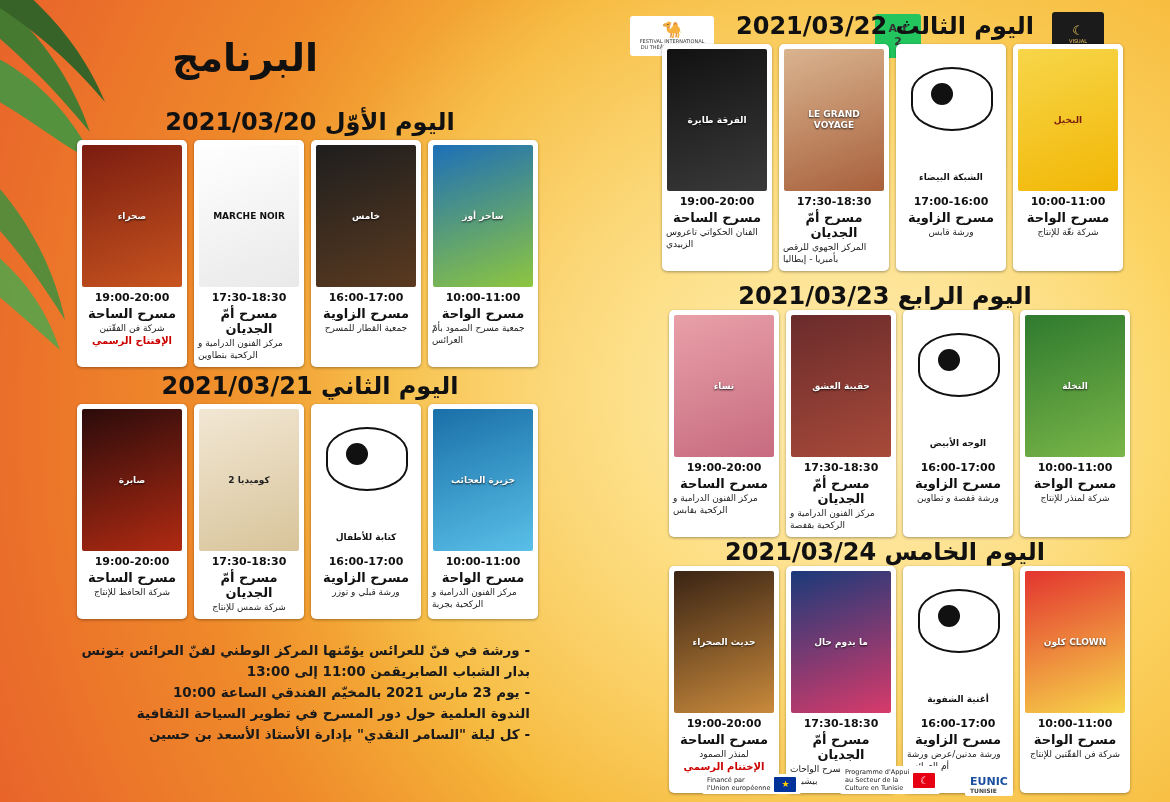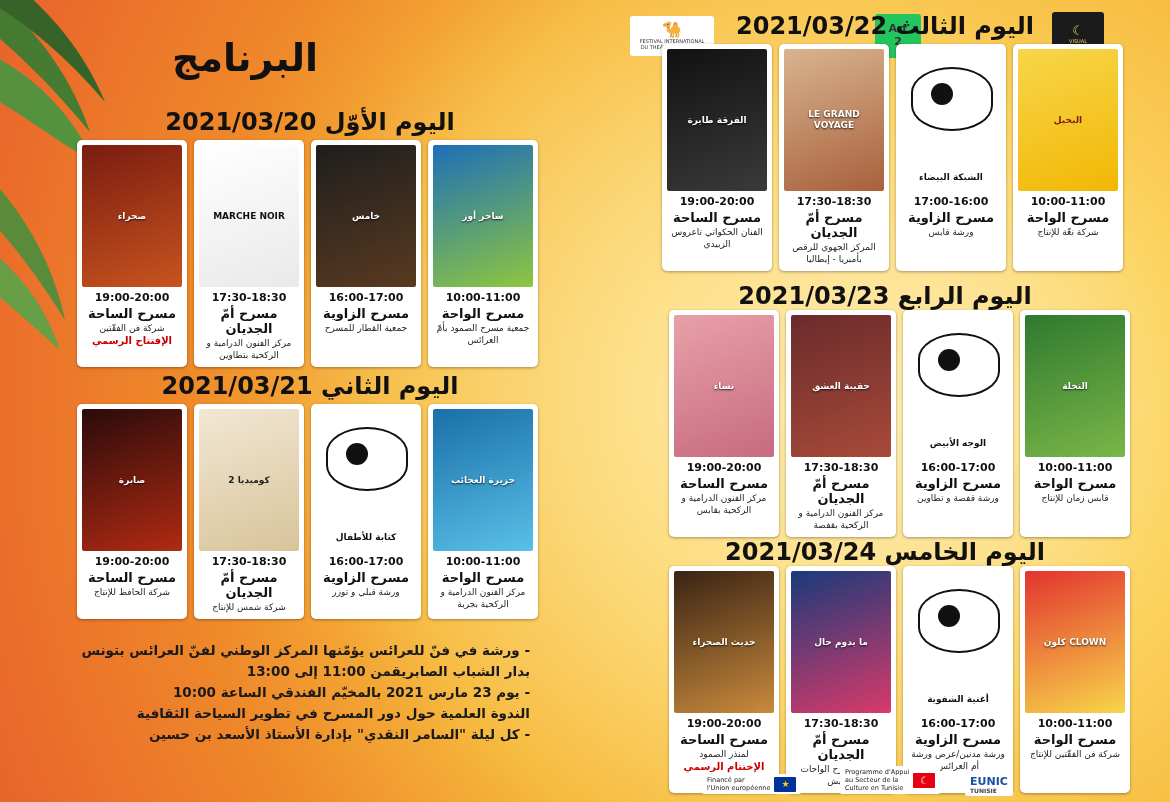--- a/index.html
+++ b/index.html
@@ -50,21 +50,21 @@
     display:flex; flex-direction:column; align-items:center;
   }
   .poster { width:100px; height:142px; border-radius:2px; overflow:hidden;
             position:relative; background:#222; }
   .poster .ptxt { position:absolute; inset:0; display:flex; flex-direction:column;
                   align-items:center; justify-content:center; color:#fff;
                   font-size:9px; font-weight:bold; text-align:center; padding:4px;
                   text-shadow:0 1px 2px rgba(0,0,0,.8); line-height:1.2;}
   .time { margin-top:4px; font-size:11px; font-weight:bold; color:#111; direction:ltr; }
   .venue { font-size:13px; font-weight:bold; color:#111; margin-top:2px; text-align:center; }
-  .troupe { font-size:9px; color:#222; text-align:center; line-height:1.35; margin-top:1px; }
+  .troupe { font-size:9px; color:#222; text-align:left; line-height:1.35; margin-top:1px; }
   .redline { font-size:10px; color:#c00; font-weight:bold; margin-top:1px; }
 
   
   .p-eyes { background:#fff; }
   .p-eyes::before { content:""; position:absolute; left:10px; top:18px; width:78px; height:60px;
     border:2px solid #111; border-radius:50%/40%; }
   .p-eyes::after { content:""; position:absolute; left:30px; top:34px; width:22px; height:22px;
     border-radius:50%; background:#111; }
 
   
@@ -280,21 +280,21 @@
       <div class="time">16:00-17:00</div>
       <div class="venue">مسرح الزاوية</div>
       <div class="troupe">ورشة قفصة و تطاوين</div>
     </div>
     <div class="card">
       <div class="poster" style="background:linear-gradient(160deg,#2f7a2f,#7ab648);">
         <div class="ptxt">النخلة</div>
       </div>
       <div class="time">10:00-11:00</div>
       <div class="venue">مسرح الواحة</div>
-      <div class="troupe">قابس زمان للإنتاج</div>
+      <div class="troupe">شركة لمنذر للإنتاج</div>
     </div>
   </div>
 
   <div class="day-head" style="right:40px; top:538px; width:500px; text-align:center;">
     <span>اليوم الخامس</span>
     <span class="dt">2021/03/24</span>
   </div>
 
   <div class="row" style="right:40px; top:566px;">
     <div class="card">

